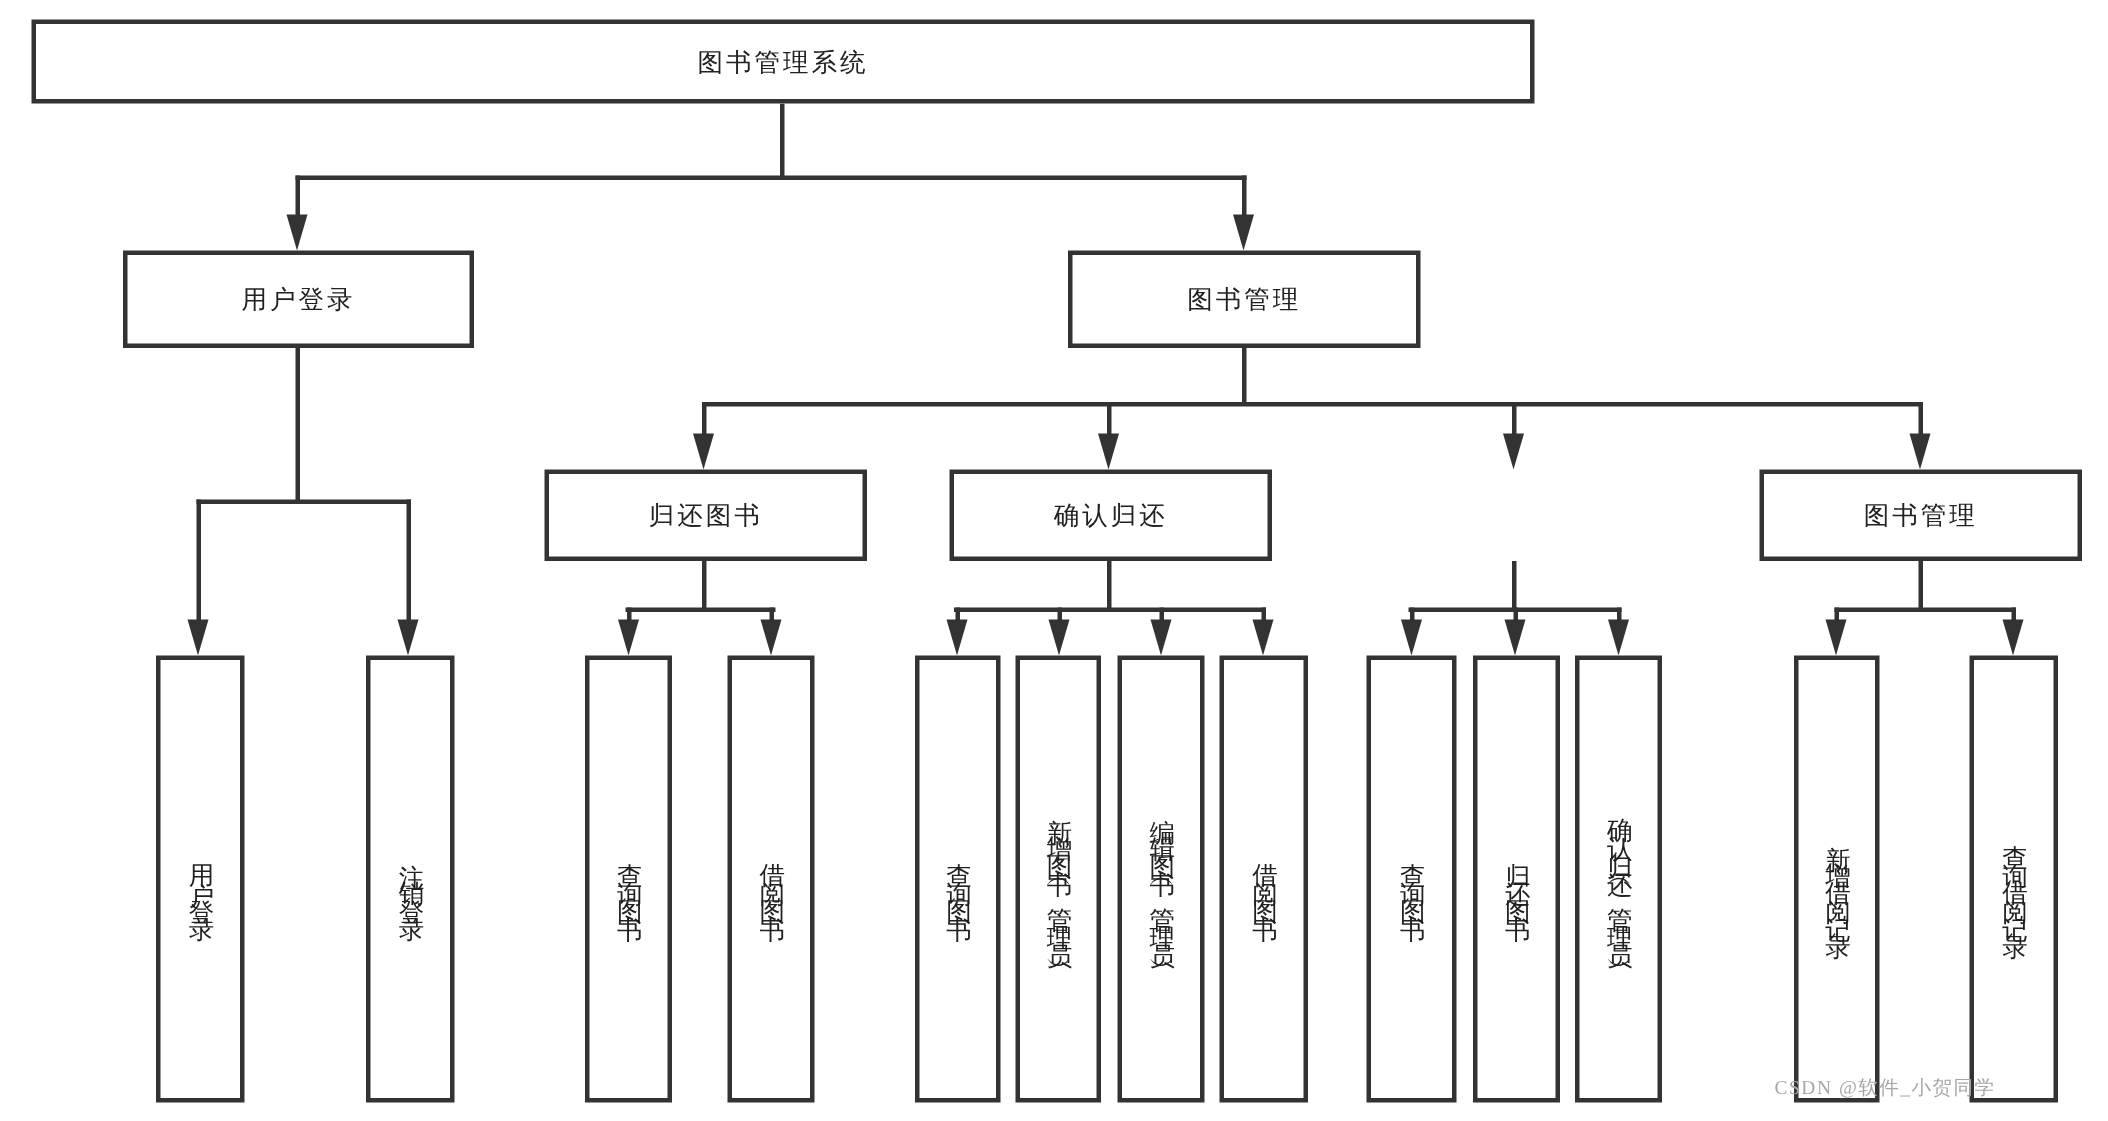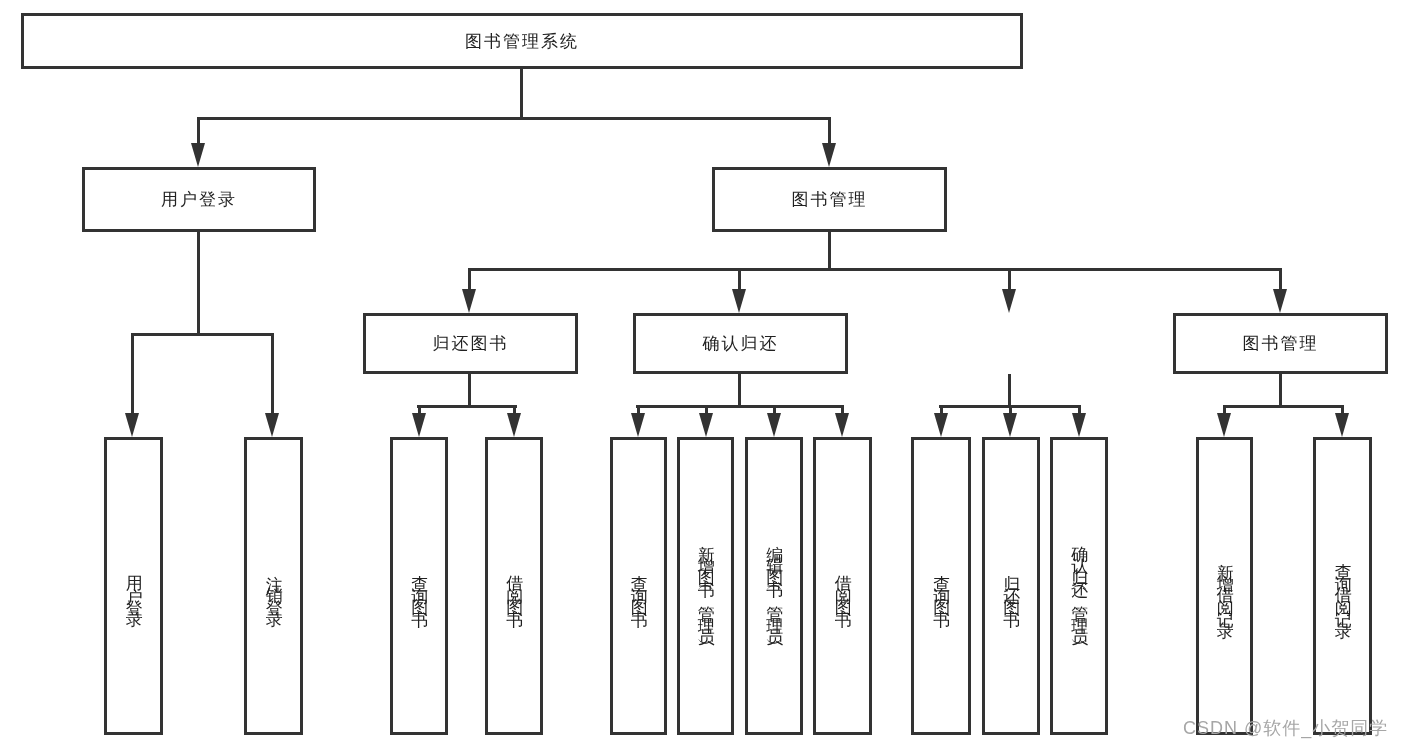--- a/index.html
+++ b/index.html
@@ -39,25 +39,26 @@
   .line{position:absolute;background:var(--line-color);}
   .arr{
     position:absolute;width:0;height:0;
     border-left:7px solid transparent;
     border-right:7px solid transparent;
     border-top:24px solid var(--line-color);
   }
   .watermark{
     position:absolute;
     left:1183px;top:716px;
-    font-size:18px;
+    font-size:13px;
     letter-spacing:1px;
     color:var(--watermark-color);
     white-space:nowrap;
     z-index:10;
+    font-family:Liberation Serif, serif;
   }
 </style>
 </head>
 <body>
 
 <div id="canvas">
 
   <div class="line" style="left:520px;top:69px;width:3px;height:50px"></div>
   <div class="line" style="left:197px;top:117px;width:634px;height:3px"></div>
   <div class="line" style="left:197px;top:117px;width:3px;height:30px"></div>

